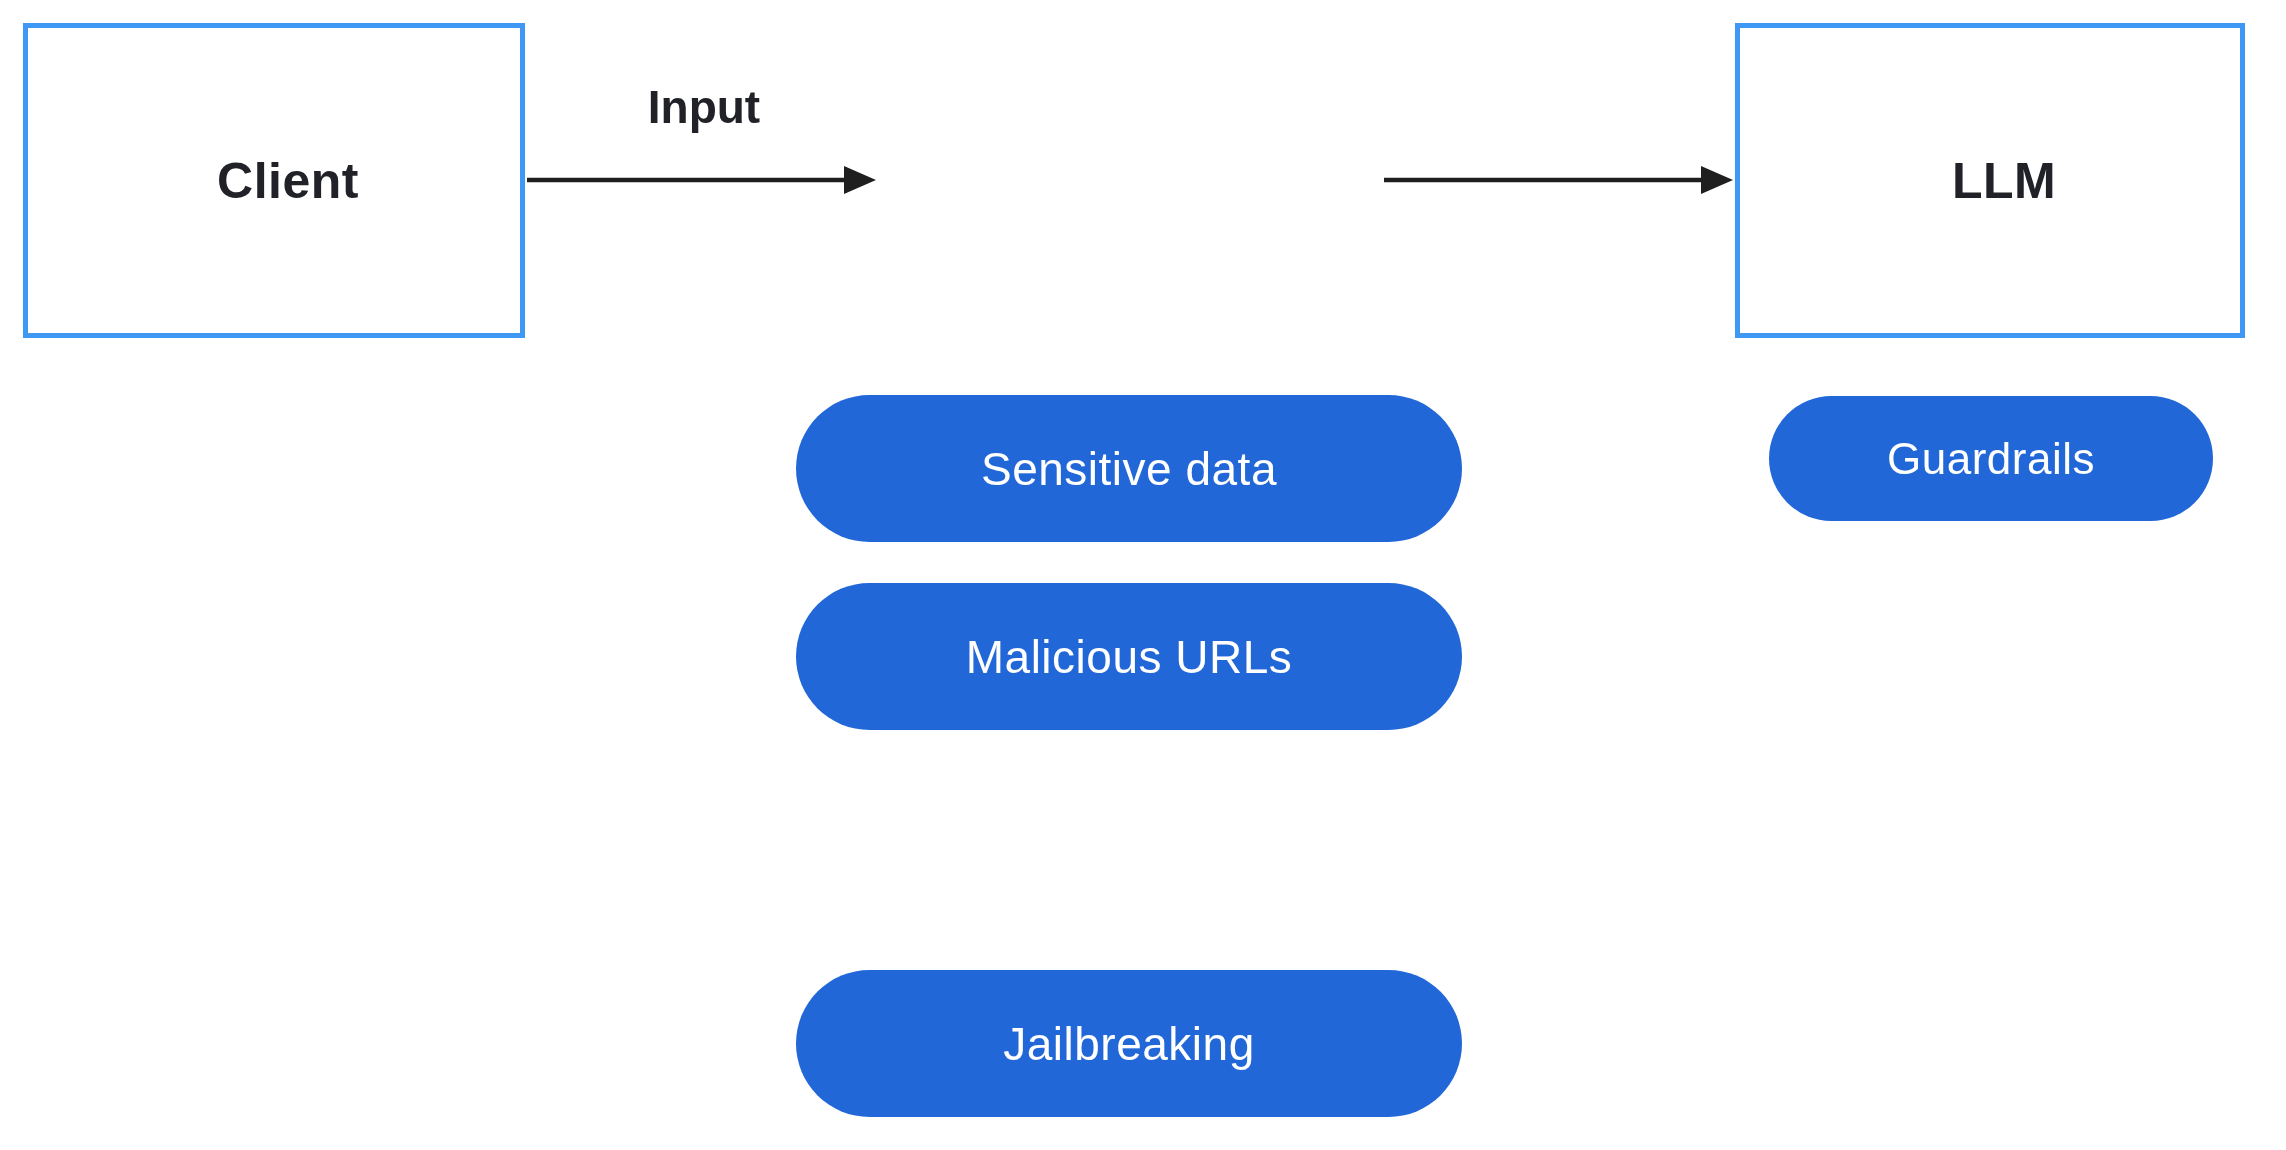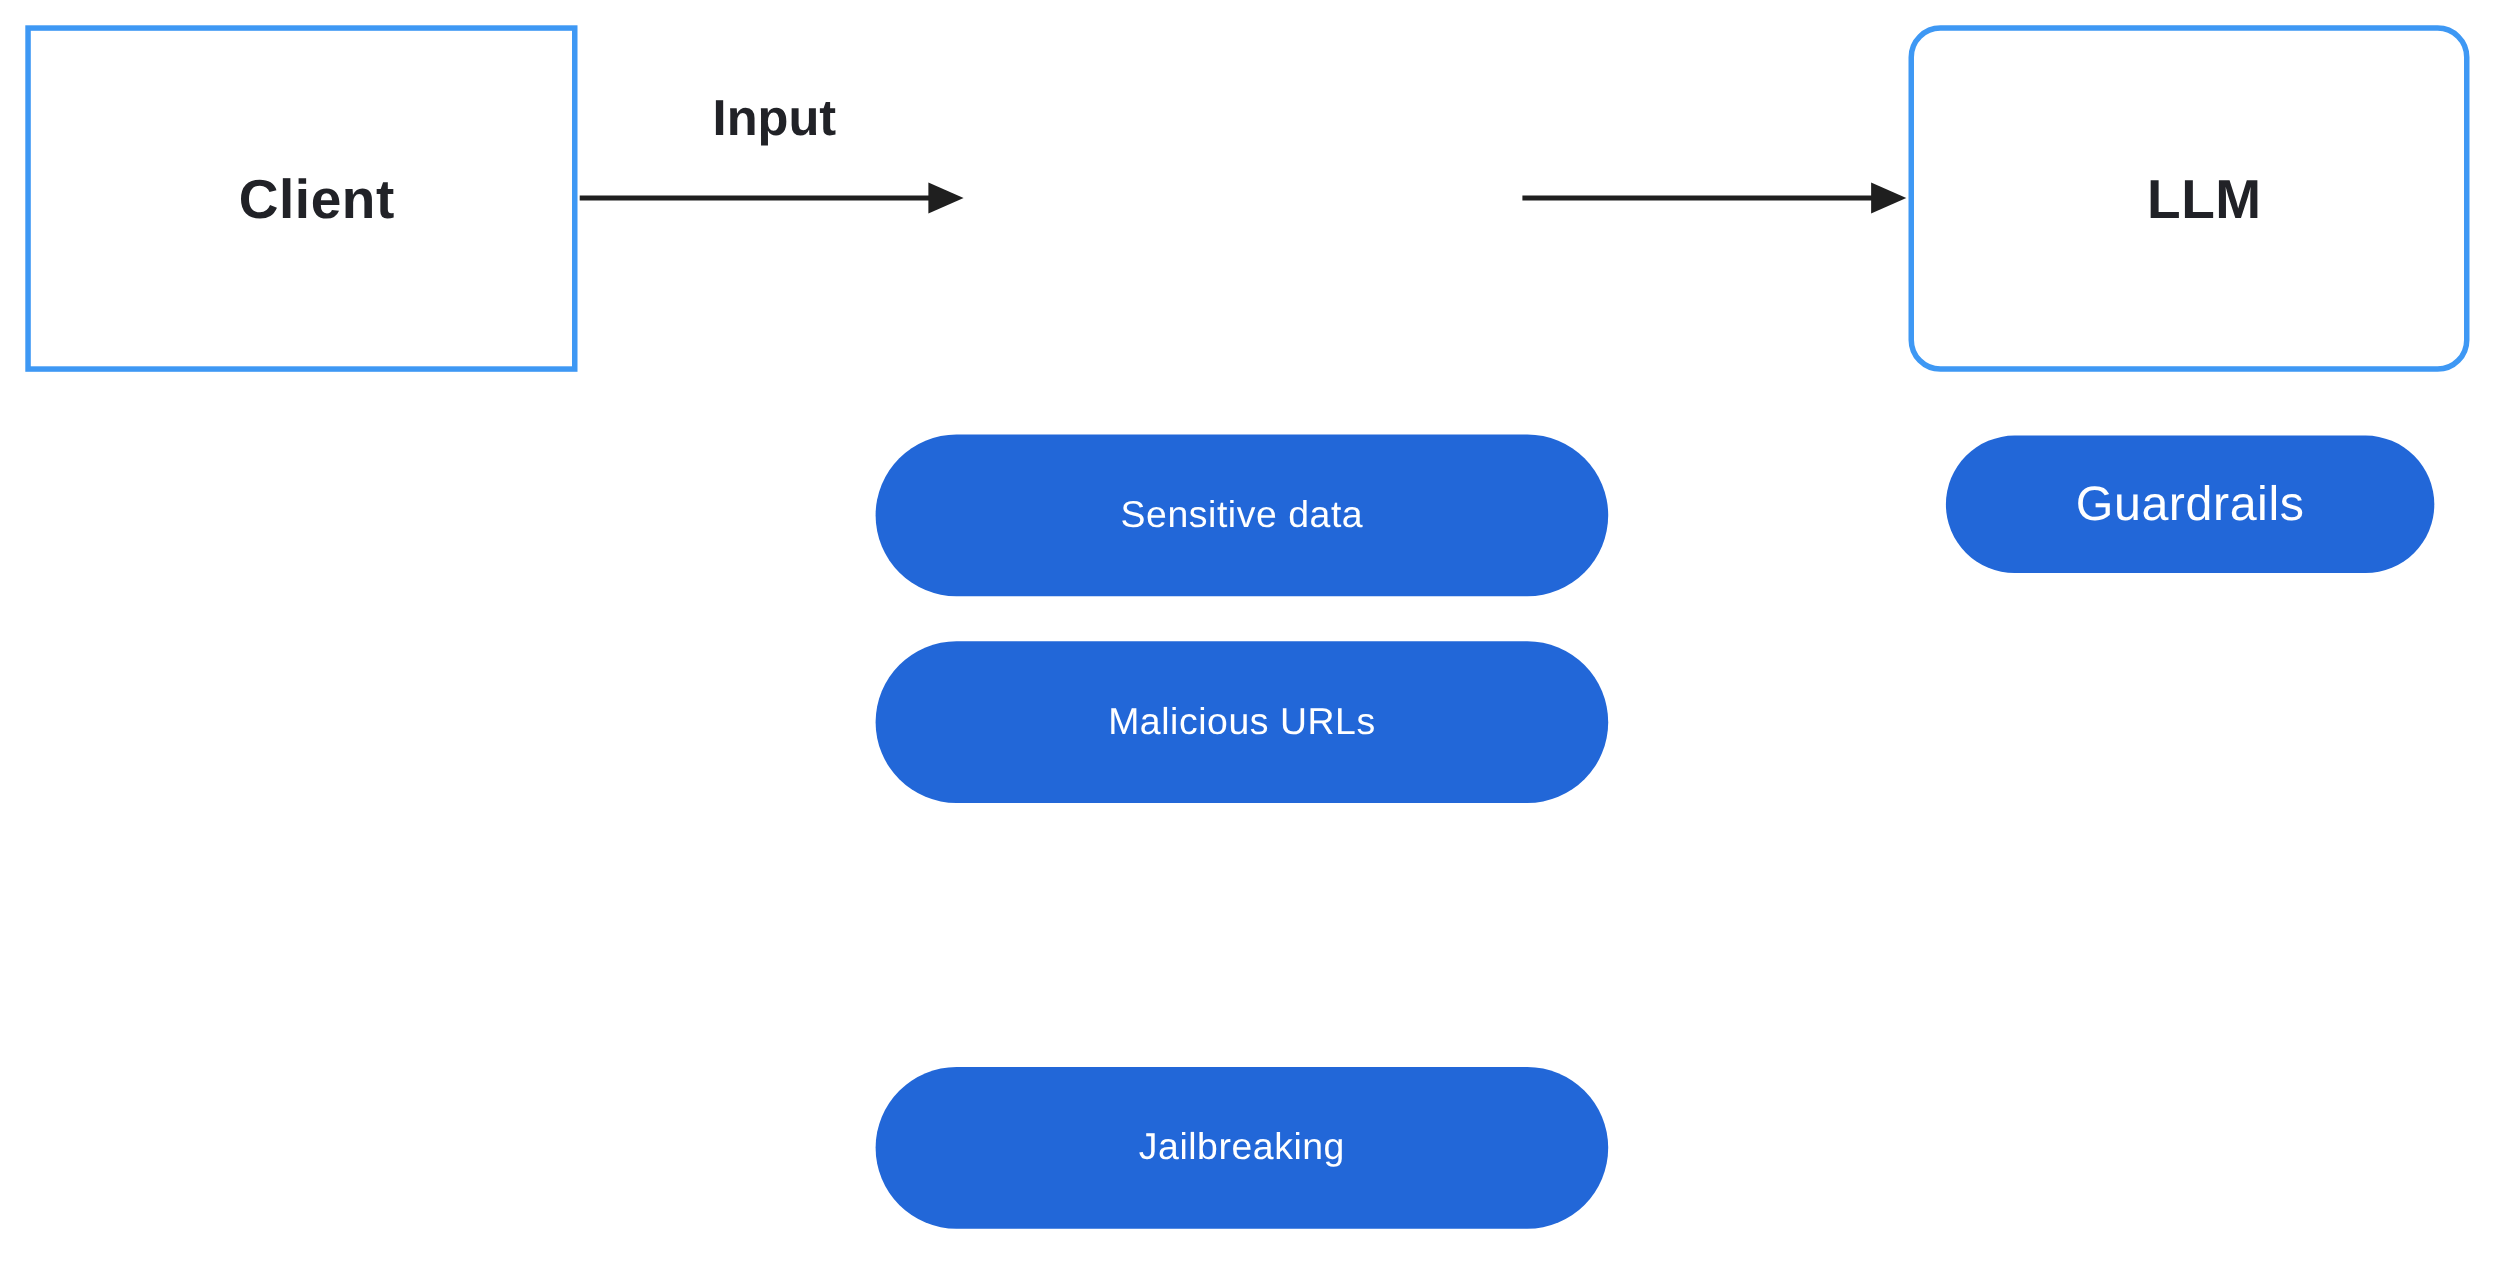--- a/index.html
+++ b/index.html
@@ -35,21 +35,21 @@
     padding-left: 28px;
   }
   .node-label {
     font-size: 50px;
     font-weight: 700;
     color: var(--node-text);
     letter-spacing: 0.5px;
   }
   #node-client { left: 23px; width: 502px; }
   #node-model-armor { left: 878px; width: 503px; }
-  #node-llm { left: 1735px; width: 510px; border-radius: 29px; }
+  #node-llm { left: 1735px; width: 510px; }
   .arrows {
     position: absolute;
     left: 0; top: 0;
     width: 2286px;
     height: 1150px;
     pointer-events: none;
   }
   .edge-label {
     position: absolute;
     left: 530px;
@@ -65,21 +65,21 @@
     left: 796px;
     width: 666px;
     height: 147px;
     background: var(--pill-fill);
     border-radius: 80px;
     display: flex;
     align-items: center;
     justify-content: center;
   }
   .pill-label {
-    font-size: 34px;
+    font-size: 46px;
     font-weight: 500;
     color: var(--pill-text);
     letter-spacing: 0.5px;
   }
   #pill-sensitive-data { top: 395px; }
   #pill-malicious-urls { top: 583px; }
   #pill-prompt-injection { top: 777px; }
   #pill-jailbreaking { top: 970px; }
   #pill-guardrails {
     left: 1769px;

